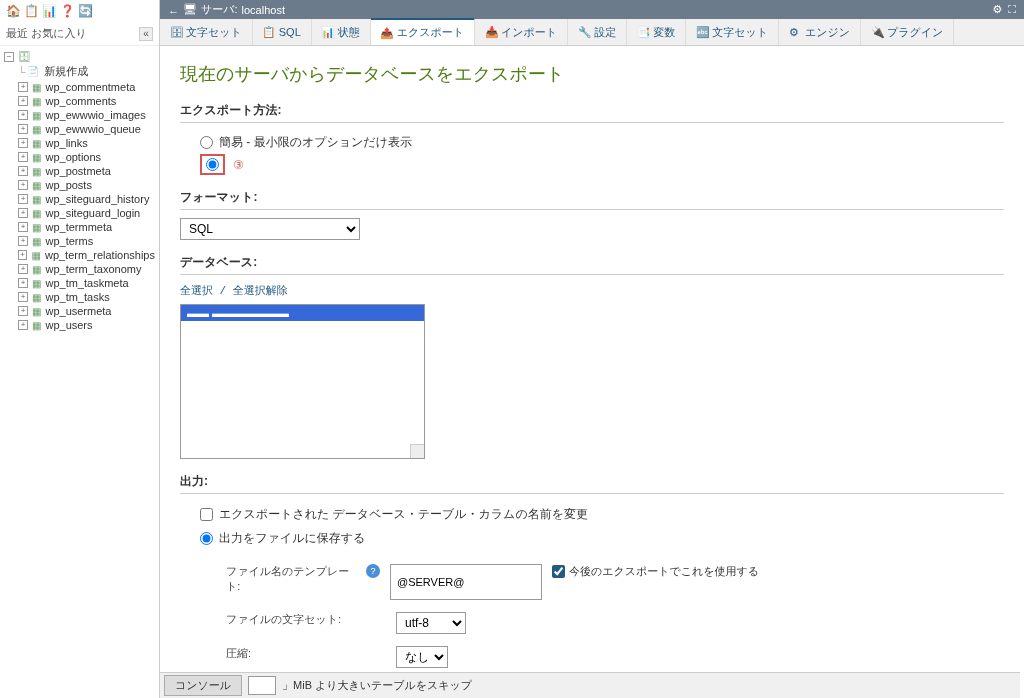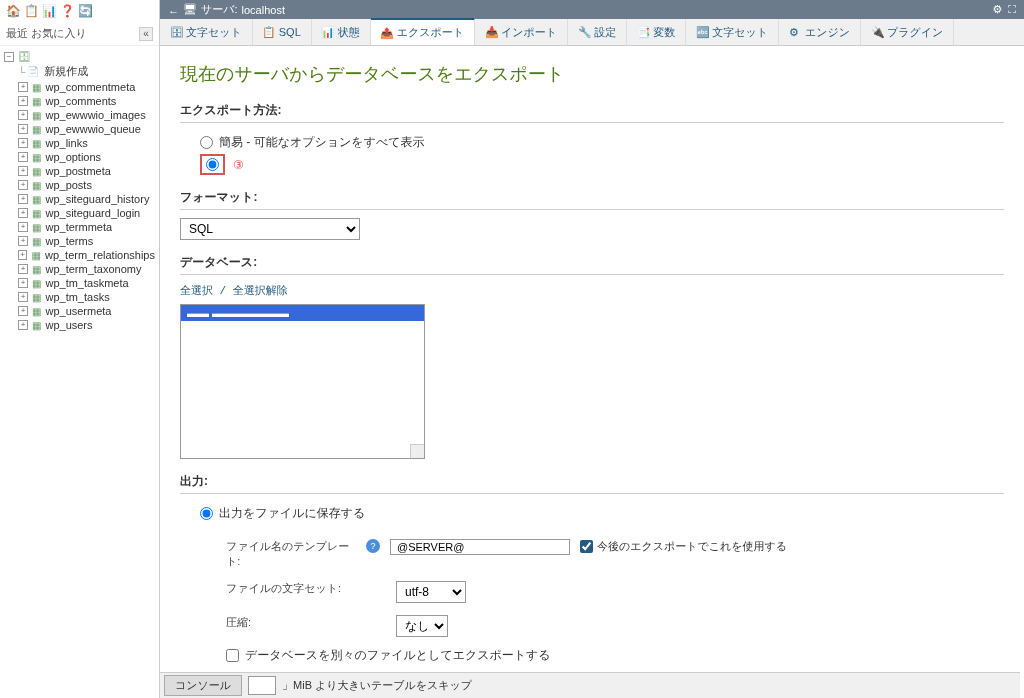--- a/index.html
+++ b/index.html
@@ -63,21 +63,21 @@
     .db-listbox .item { padding: 2px 6px; font-size: 11px; color: #fff; background: #3568d8; }
     .db-listbox-corner { position: absolute; bottom: 0; right: 0; width: 14px; height: 14px; background: #eee; border-left: 1px solid #ccc; border-top: 1px solid #ccc; }
     
     .output-section { padding-left: 20px; }
     .checkbox-row { display: flex; align-items: center; gap: 6px; padding: 4px 0; }
     .checkbox-row input[type="checkbox"] { margin: 0; }
     
     .indent-group { padding-left: 26px; margin-top: 8px; }
     .field-row { display: flex; align-items: flex-start; gap: 10px; padding: 6px 0; }
     .field-label { width: 130px; font-size: 11px; color: #444; }
-    .text-input { border: 1px solid #999; padding: 1px 6px; font-size: 11px; width: 180px; }
+    .text-input { border: 1px solid #999; padding: 11px 6px; font-size: 11px; width: 152px; }
     .help-icon { width: 14px; height: 14px; background: #4a90d9; color: #fff; border-radius: 50%; font-size: 9px; text-align: center; line-height: 14px; display: inline-block; }
     .future-use { font-size: 11px; display: flex; align-items: center; gap: 4px; }
     .future-use input { accent-color: #235a81; }
     
     .small-select { width: 70px; }
     .tiny-select { width: 52px; }
     
     .bottom-bar { position: absolute; bottom: 0; left: 160px; right: 4px; display: flex; align-items: center; gap: 6px; padding: 2px 4px; background: #f0f0f0; border-top: 1px solid #ccc; font-size: 11px; }
     .console-tab { background: #ddd; padding: 2px 10px; border: 1px solid #aaa; }
     .num-input { width: 28px; border: 1px solid #999; padding: 1px; }
@@ -284,21 +284,21 @@
         </div>
       </div>
 
     <div class="content">
       <h1>現在のサーバからデータベースをエクスポート</h1>
       
       <div class="section-title">エクスポート方法:</div>
       <div class="radio-group">
         <div class="radio-row">
           <input type="radio" name="method" style="">
-          <label>簡易 - 可能なオプションをすべて表示</label>
+          <label>簡易 - 最小限のオプションだけ表示</label>
         </div>
         <div style="display:flex;align-items:center;">
           <div class="radio-row highlighted">
             <input type="radio" name="method" checked="" style="">
           </div>
           <span class="annotation">③</span>
         </div>
       </div>
       
       <div class="section-title">フォーマット:</div>
@@ -311,20 +311,24 @@
         <a>全選択</a> / 
         <a>全選択解除</a>
       </div>
       <div class="db-listbox">
         <div class="item">▬▬ ▬▬▬▬▬▬▬</div>
         <div class="db-listbox-corner"></div>
       </div>
       
       <div class="section-title">出力:</div>
       <div class="output-section">
+        <div class="checkbox-row">
+          <input type="checkbox" style="">
+          <label>エクスポートされた データベース・テーブル・カラムの名前を変更</label>
+        </div>
 
         <div class="radio-row">
           <input type="radio" name="output" checked="" style="">
           <label>出力をファイルに保存する</label>
         </div>
 
         <div class="indent-group">
           <div class="field-row">
             <span class="field-label">ファイル名のテンプレート:</span>
             <span class="help-icon">?</span>

